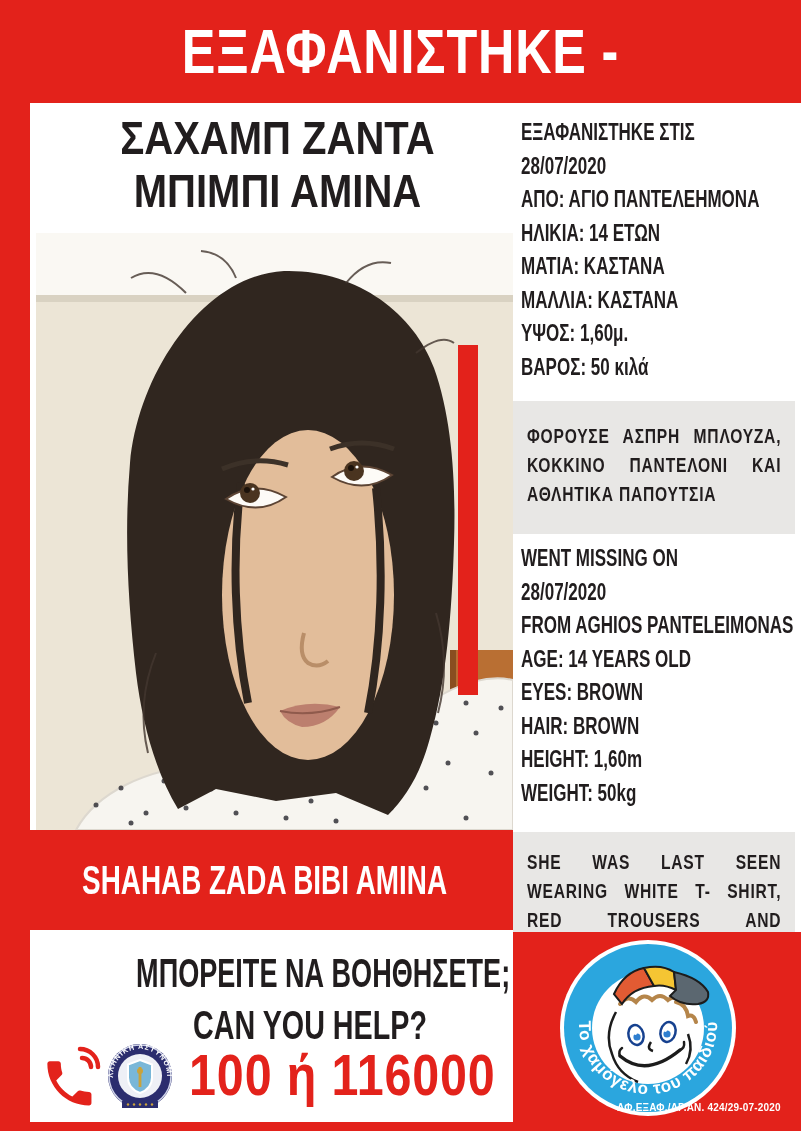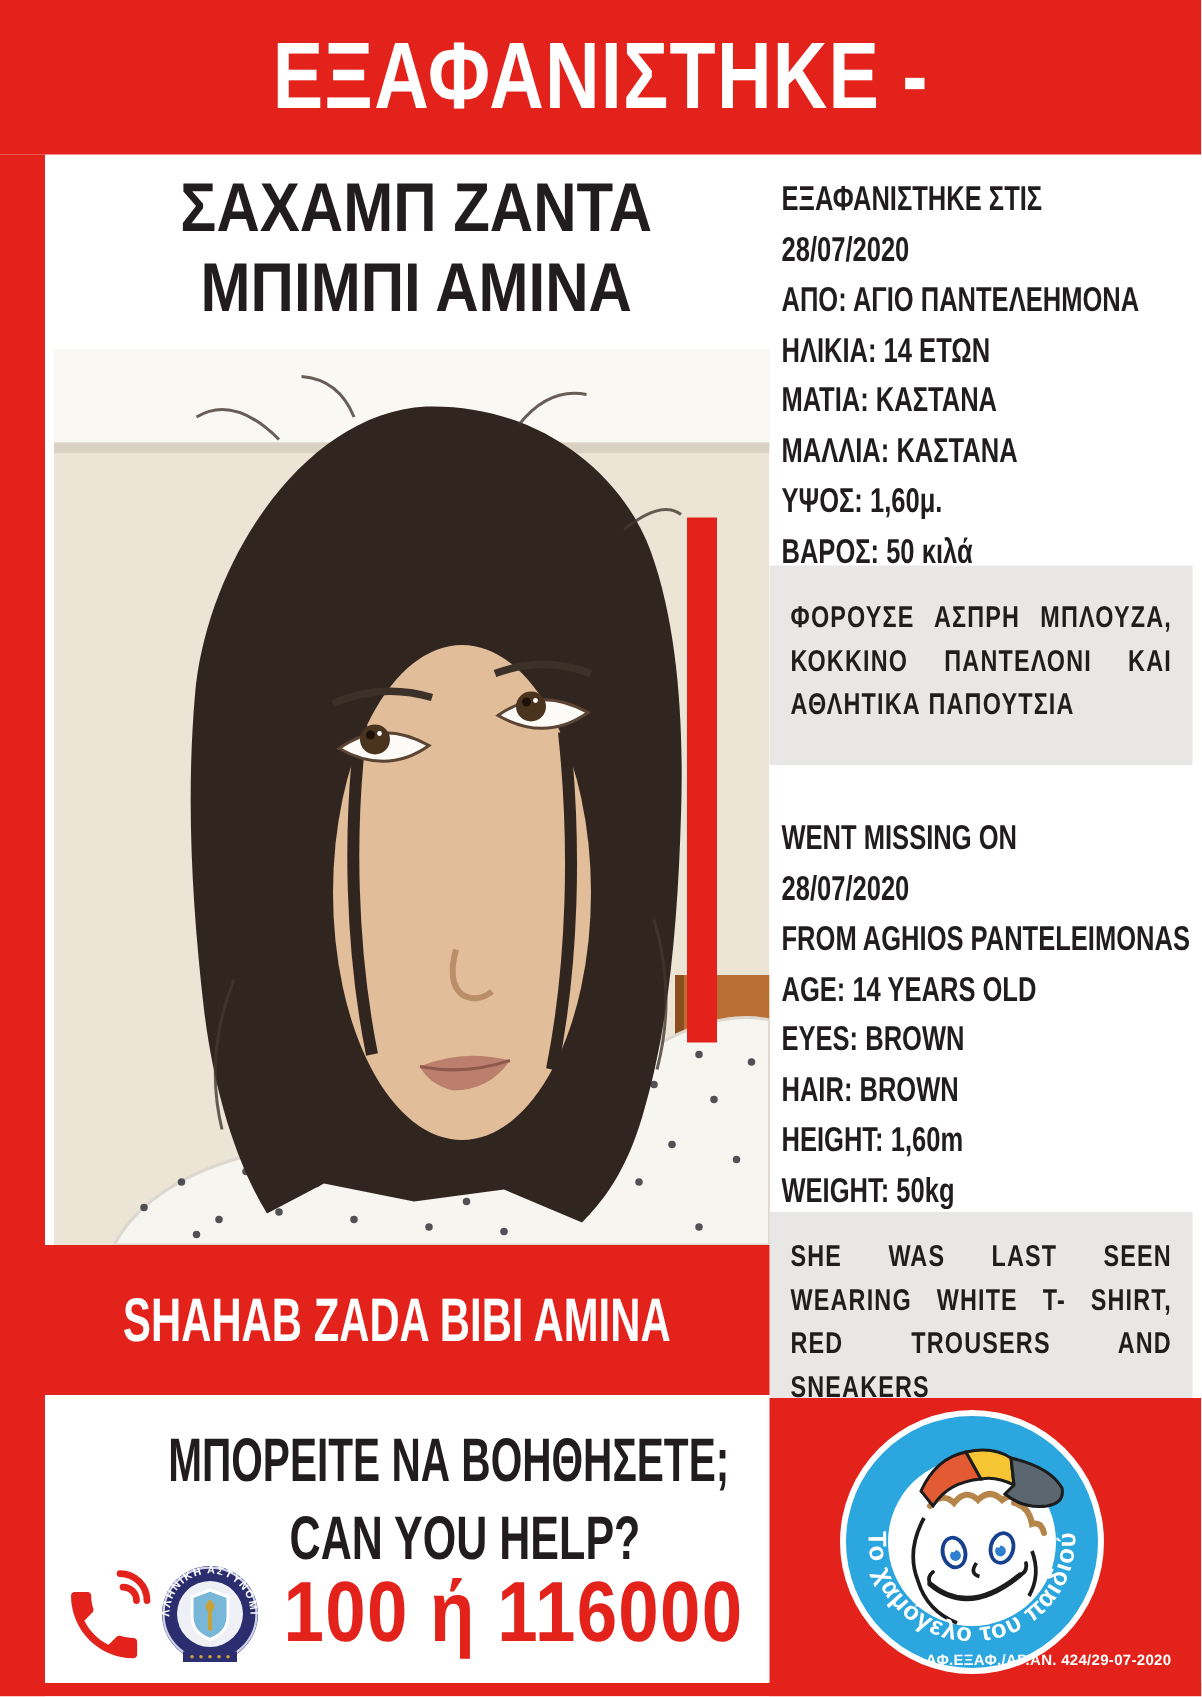--- a/index.html
+++ b/index.html
@@ -4,21 +4,21 @@
 <style>
   :root{
     --red:#e3221b; --gray-box:#e8e7e5; --text:#211d1e;
     --logo-blue:#2ba6de; --police-navy:#2b2d6e;
   }
   html,body{margin:0;padding:0;background:#ffffff;}
   body{font-family:"Liberation Sans","DejaVu Sans",sans-serif;}
   .poster{position:relative;width:801px;height:1131px;background:#fff;overflow:hidden;margin:0 auto;}
   .abs{position:absolute;}
   .red-bg{background:var(--red);}
-  .gray-bg{background:var(--gray-box);}
+  .gray-bg{background:var(--gray-box);margin-top:24px;}
   .b{font-weight:bold;color:var(--text);}
   .white-t{color:#ffffff;}
   .red-t{color:var(--red);}
   .center{text-align:center;}
   .nowrap{white-space:nowrap;}
   
   .banner-text{width:100%;line-height:103px;font-size:63px;letter-spacing:1px;}
   
   .name-line{font-size:46px;line-height:53px;}
   
@@ -168,21 +168,21 @@
 
   <div class="abs gray-bg" style="left:513px;top:808px;width:282px;height:140px;">
     <div class="abs clothing-text b" style="left:14px;top:16px;width:326px;">SHE WAS LAST SEEN WEARING WHITE T- SHIRT, RED TROUSERS AND SNEAKERS</div>
   </div>
 
   <div class="abs red-bg center" style="left:0;top:830px;width:513px;height:100px;">
     <div class="band-text b white-t nowrap" style="transform:scaleX(.68);transform-origin:50% 50%;">SHAHAB ZADA BIBI AMINA</div>
   </div>
 
   <div class="abs" style="left:30px;top:930px;width:483px;height:192px;background:#fff;">
-    <div class="abs center" style="left:0;top:20px;width:483px;">
+    <div class="abs center" style="left:0;top:20px;width:483px;padding-left:24px;">
       <div class="help-line b nowrap" style="display:inline-block;transform:scaleX(.66);transform-origin:50% 50%;">ΜΠΟΡΕΙΤΕ ΝΑ ΒΟΗΘΗΣΕΤΕ;</div>
     </div>
     <div class="abs center" style="left:0;top:72px;width:560px;">
       <div class="help-line b nowrap" style="display:inline-block;transform:scaleX(.70);transform-origin:50% 50%;">CAN YOU HELP?</div>
     </div>
 
     <div class="abs" style="left:6px;top:112px;width:72px;height:72px;">
       <svg width="72" height="72" viewBox="0 0 72 72">
         <g fill="#e3221b">
           <path transform="translate(4,12) scale(2.45)" d="M6.62 10.79c1.44 2.83 3.76 5.14 6.59 6.59l2.2-2.21c.27-.27.67-.36 1.02-.24 1.12.37 2.33.57 3.57.57.55 0 1 .45 1 1V20c0 .55-.45 1-1 1-9.39 0-17-7.61-17-17 0-.55.45-1 1-1h3.5c.55 0 1 .45 1 1 0 1.25.2 2.45.57 3.57.11.35.03.74-.25 1.02l-2.2 2.2z"></path>

